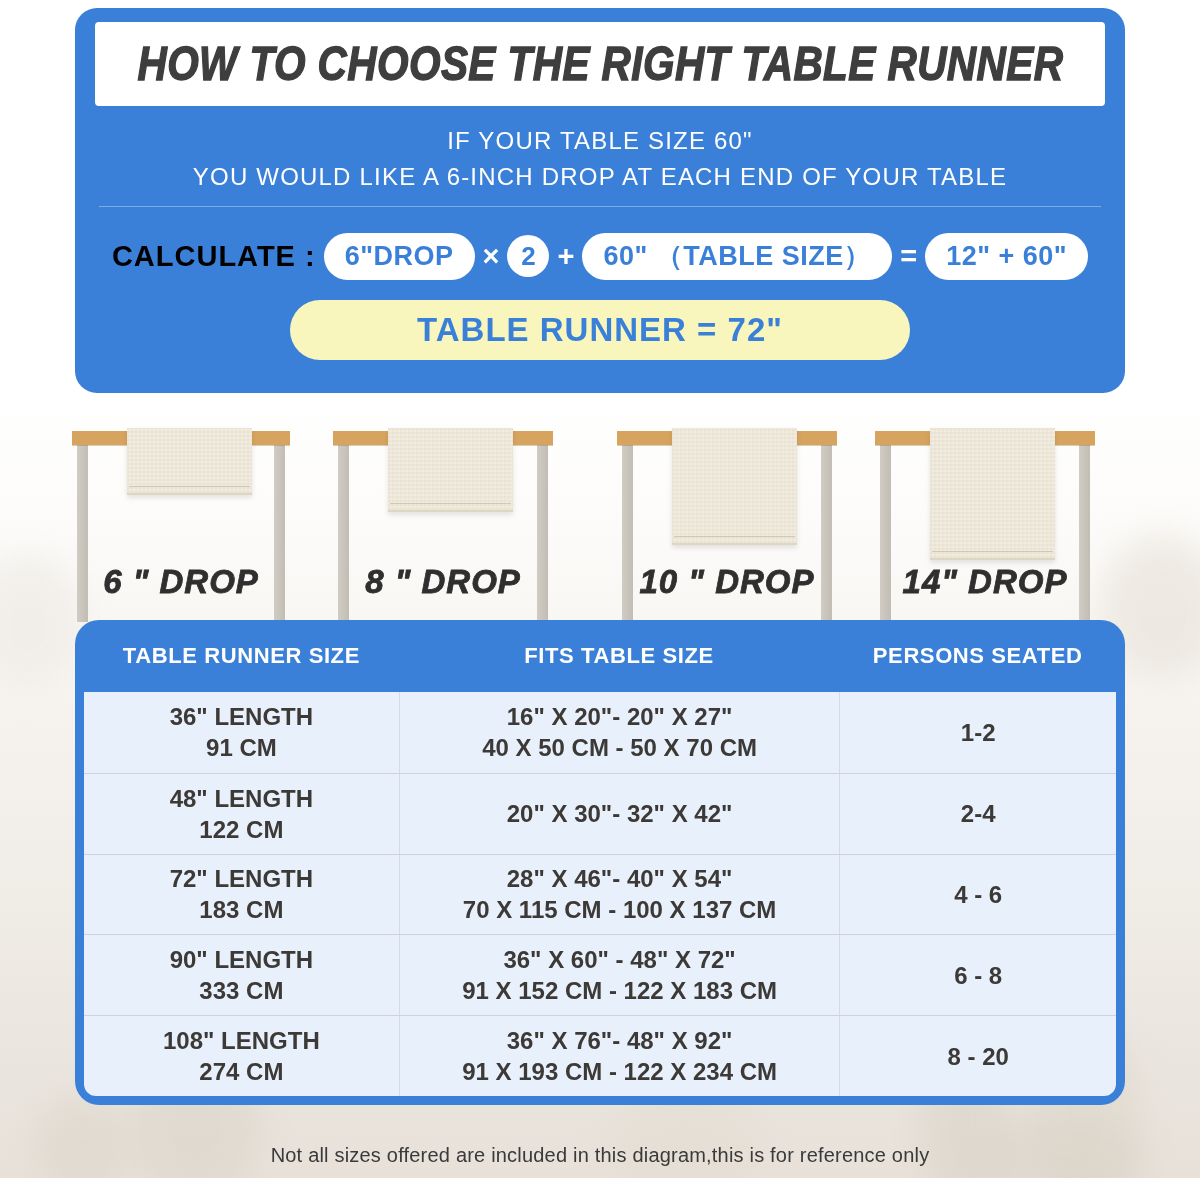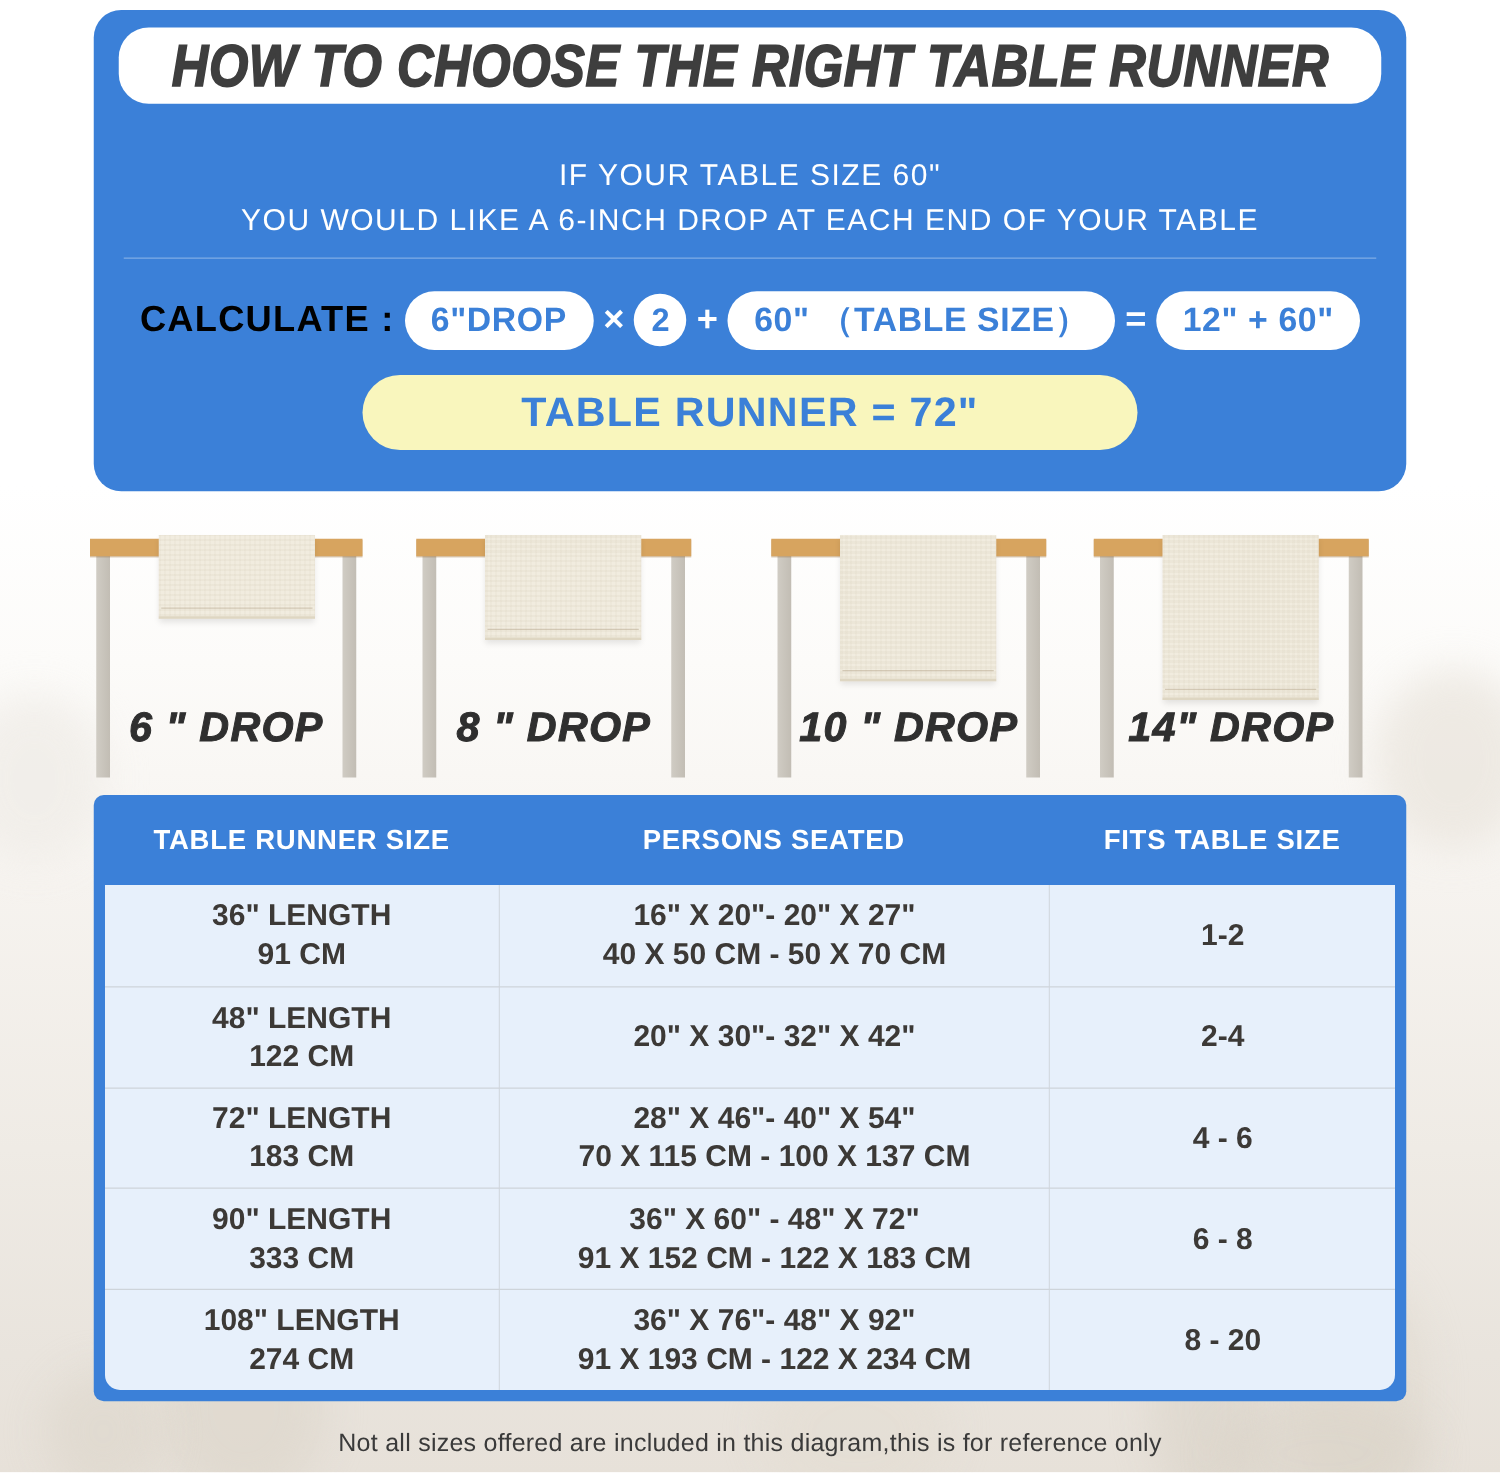--- a/index.html
+++ b/index.html
@@ -25,22 +25,22 @@
   .blob.b3{left:1030px;top:1015px;width:110px;height:195px;background:#ddd6ca;opacity:.5;}
   .blob.b4{left:610px;top:1085px;width:150px;height:120px;background:#e2dbcf;opacity:.4;}
   .blob.b5{right:-25px;top:535px;width:125px;height:145px;background:#eae5dd;opacity:.75;}
   .blob.b6{left:-30px;top:555px;width:115px;height:135px;background:#f0ede8;opacity:.8;}
   .blob.b7{left:35px;top:1095px;width:95px;height:100px;background:#d9d2c6;opacity:.45;}
   .blob.b8{right:55px;top:1115px;width:170px;height:95px;background:#d6cfc3;opacity:.4;}
 
   
   .top-panel{position:absolute;left:75px;top:8px;width:1050px;height:385px;
              background:var(--blue);border-radius:22px;}
-  .title-box{position:absolute;left:20px;right:20px;top:14px;height:61px;
-             background:#fff;border-radius:24px;
+  .title-box{position:absolute;left:20px;right:20px;top:14px;height:84px;
+             background:#fff;border-radius:4px;
              display:flex;align-items:center;justify-content:center;overflow:hidden;}
   .title{font-size:45px;font-weight:700;font-style:italic;color:#3e3e3e;
          -webkit-text-stroke:1.3px #3e3e3e;letter-spacing:.5px;white-space:nowrap;
          transform:scaleX(.9) scaleY(1.05);}
   .sub{position:absolute;left:0;right:0;text-align:center;color:#fff;
        font-size:24px;letter-spacing:1.2px;white-space:nowrap;}
   .sub.s1{top:119px;}
   .sub.s2{top:155px;}
   .hr{position:absolute;left:24px;right:24px;top:198px;height:1px;
       background:rgba(255,255,255,.35);}
@@ -81,22 +81,22 @@
                  background:rgba(185,172,145,.55);}
   .runner.d6{height:67px;}
   .runner.d8{height:84px;}
   .runner.d10{height:117px;}
   .runner.d14{height:132px;}
   .drop-label{position:absolute;left:0;right:0;top:170px;text-align:center;
               font-size:33px;font-weight:700;font-style:italic;color:#2f2f2f;
               -webkit-text-stroke:.8px #2f2f2f;letter-spacing:1px;white-space:nowrap;}
 
   
-  .size-card{position:absolute;left:75px;top:636px;width:1050px;height:485px;
-             background:var(--blue);border-radius:8px;padding:0 9px 9px;}
+  .size-card{position:absolute;left:75px;top:620px;width:1050px;height:485px;
+             background:var(--blue);border-radius:24px;padding:0 9px 9px;}
   .size-head{height:72px;display:grid;grid-template-columns:30.5% 42.7% 26.8%;
              align-items:center;}
   .size-head span{text-align:center;color:#fff;font-weight:700;font-size:22px;
                   letter-spacing:.6px;white-space:nowrap;}
   .size-body{height:404px;background:rgba(255,255,255,.88);border-radius:0 0 12px 12px;
              display:grid;grid-template-rows:repeat(5,1fr);overflow:hidden;}
   .size-row{display:grid;grid-template-columns:30.5% 42.7% 26.8%;}
   .size-row + .size-row{border-top:1px solid rgba(110,100,88,.20);}
   .cell{display:flex;flex-direction:column;align-items:center;justify-content:center;
         color:var(--ink);font-weight:700;font-size:24px;line-height:1.3;text-align:center;}
@@ -178,22 +178,22 @@
       <div class="leg right"></div>
       <div class="tabletop"></div>
       <div class="runner d14"></div>
       <div class="drop-label">14" DROP</div>
     </div>
   </section>
 
   <section class="size-card">
     <div class="size-head">
       <span>TABLE RUNNER SIZE</span>
+      <span>FITS TABLE SIZE</span>
       <span>PERSONS SEATED</span>
-      <span>FITS TABLE SIZE</span>
     </div>
     <div class="size-body">
 
       <div class="size-row">
         <div class="cell c1">
           <span>36" LENGTH</span>
           <span>91 CM</span>
         </div>
         <div class="cell c2">
           <span>16" X 20"- 20" X 27"</span>

